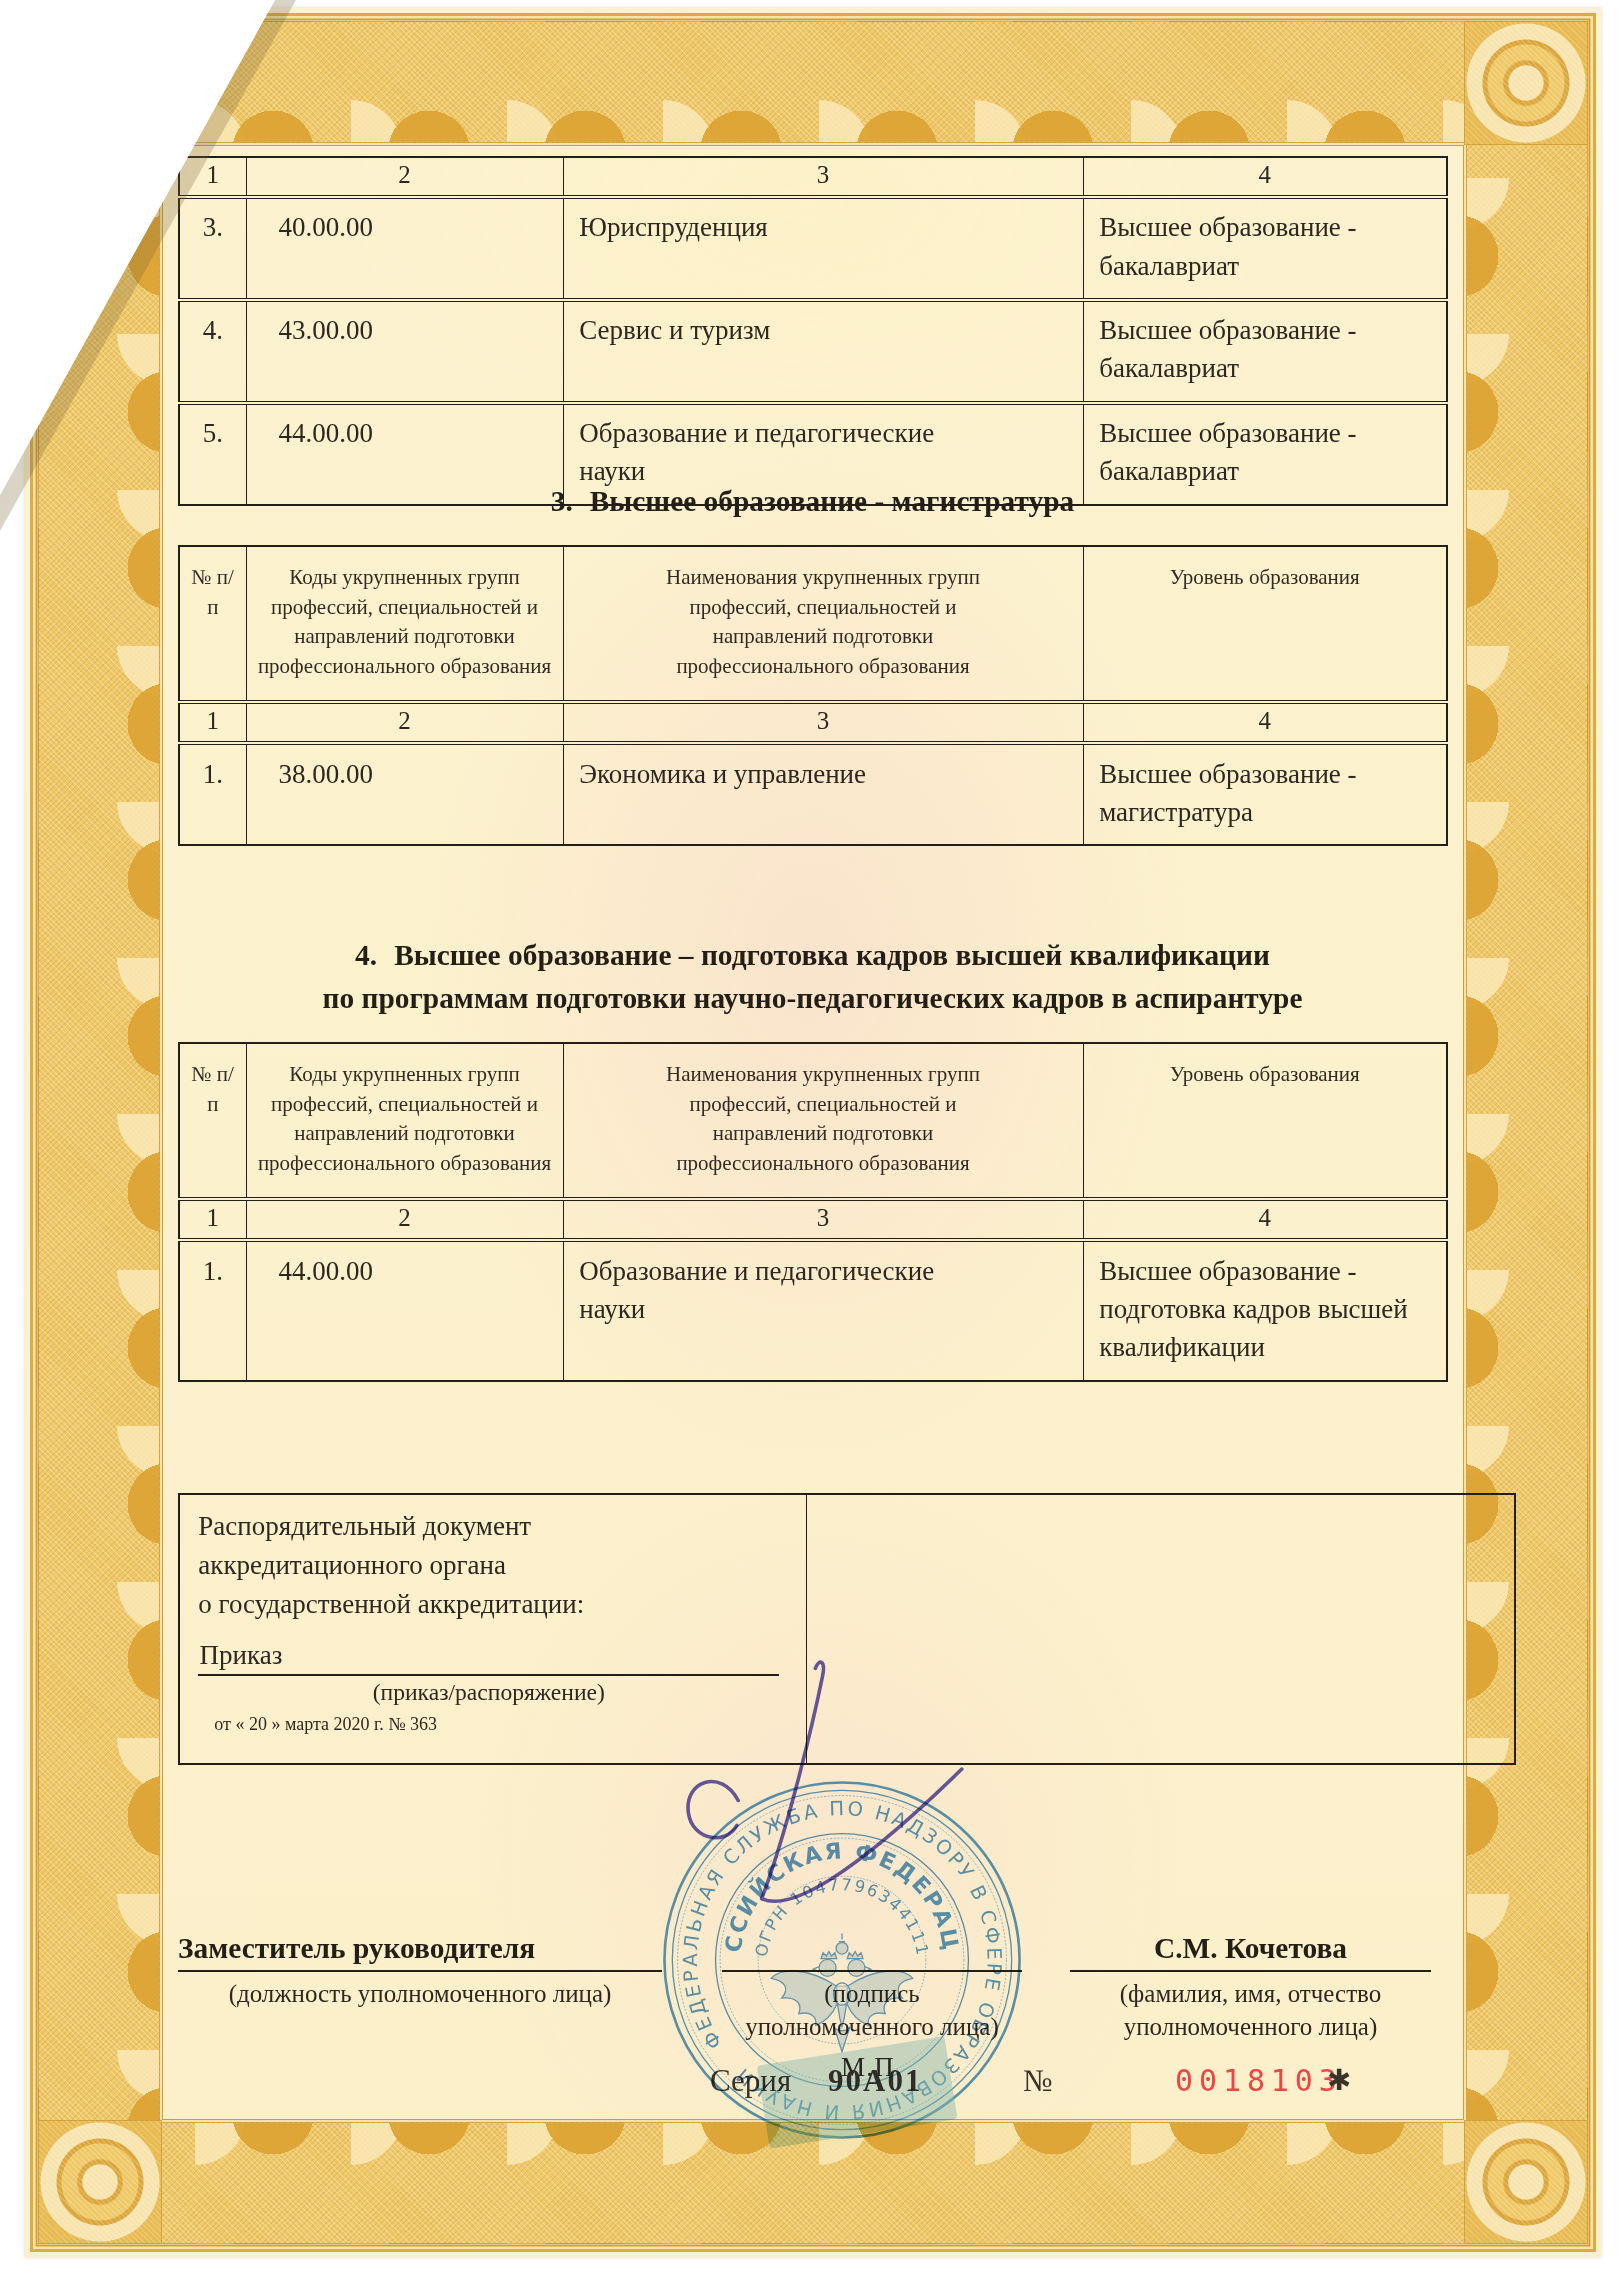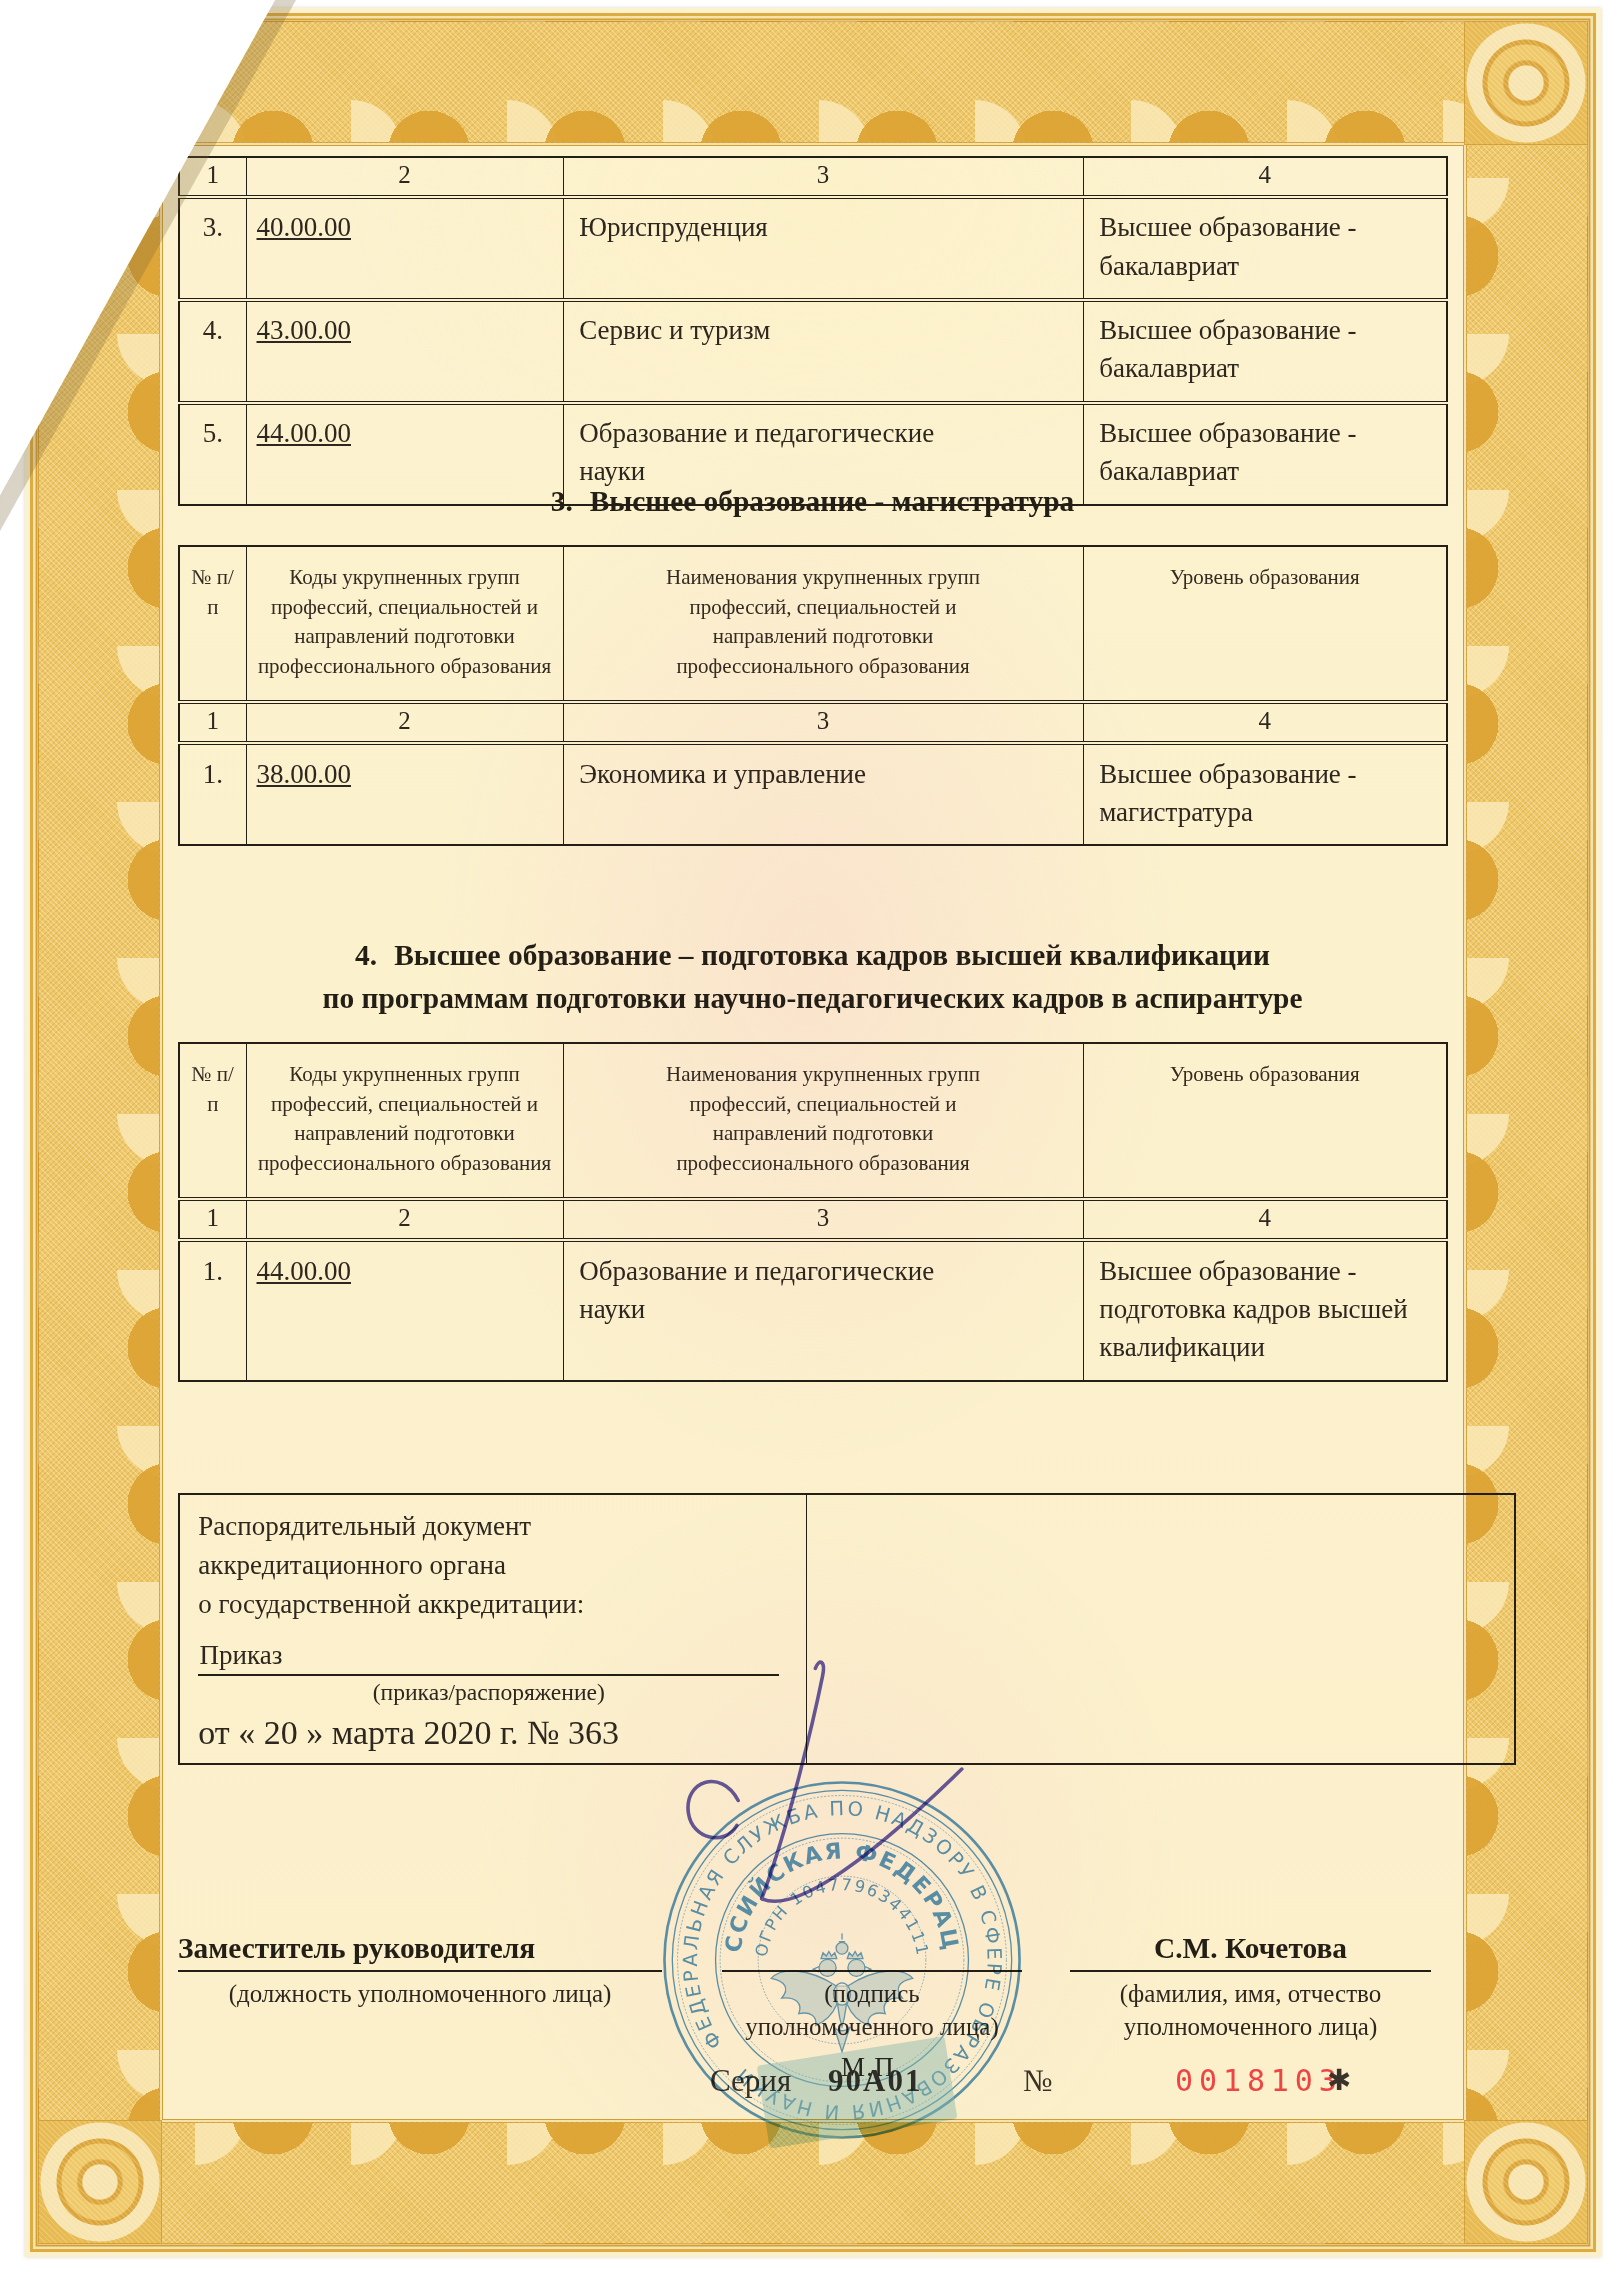--- a/index.html
+++ b/index.html
@@ -66,36 +66,36 @@
                border: 2.3px solid #241f16; }
   table.prog td { border-left: 1.6px solid #241f16; vertical-align: top; }
   table.prog td:first-child { border-left: none; }
   table.prog tr + tr td { border-top: 4.6px double #241f16; }
   td.cnum { text-align: center; font-size: 25px; padding: 2.6px 0 6.5px; }
   td.hc { text-align: center; font-size: 21px; line-height: 1.42; padding: 15.7px 9.2px 18.3px; color: #332b22; }
   td.hc.c3 { padding: 15.7px 84px 18.3px; }
   td.hc.c4 { padding: 15.7px 39px 18.3px; }
   td.dc { font-size: 27px; line-height: 1.42; padding: 9.2px 15.7px 13px; }
   td.dc.c1 { text-align: center; padding-left: 0; padding-right: 0; }
-  td.dc.c2 { padding-left: 10px; text-decoration: underline; }
+  td.dc.c2 { padding-left: 32px; }
   td.dc.c3 { padding-right: 111px; }
   td.dc.c4 { padding-right: 33px; }
 
   .sec-title { width: 1269px; text-align: center; font-weight: bold; font-size: 29.4px; color: #241f16; line-height: 1.45; }
   .sec-title .tnum { display: inline-block; margin-right: 17px; }
 
   
   .order { width: 1338px; height: 272px; border: 2.3px solid #241f16; display: flex; }
   .order-left { width: 627px; border-right: 1.6px solid #241f16; padding: 11.8px 18.3px 0 18.3px; }
   .order-right { flex: 1; }
   .order-line { font-size: 27px; line-height: 1.45; }
   .order-underline { margin-top: 15.7px; width: 581px; border-bottom: 2.3px solid #241f16; padding: 0 0 2.6px 1.3px; }
   .order-value { font-size: 27px; }
   .order-caption { width: 581px; text-align: center; font-size: 23.6px; margin-top: 3.9px; }
-  .order-date { font-size: 34px; margin-top: 7.9px; }
+  .order-date { font-size: 18px; margin-top: 7.9px; margin-left: 16px; }
 
   
   .sig-col { position: absolute; top: 0; }
   .sig-title { font-size: 29.4px; font-weight: bold; color: #241f16; height: 38px; }
   .sig-rule { border-bottom: 2.3px solid #241f16; }
   .sig-cap { text-align: center; font-size: 25px; line-height: 1.32; margin-top: 5.2px; }
   .mp { text-align: center; font-size: 27px; margin-top: 9.2px; letter-spacing: 1.3px; }
 
   
   .series-item { position: absolute; top: 0; font-size: 31px; color: #3a332a; white-space: nowrap; }

